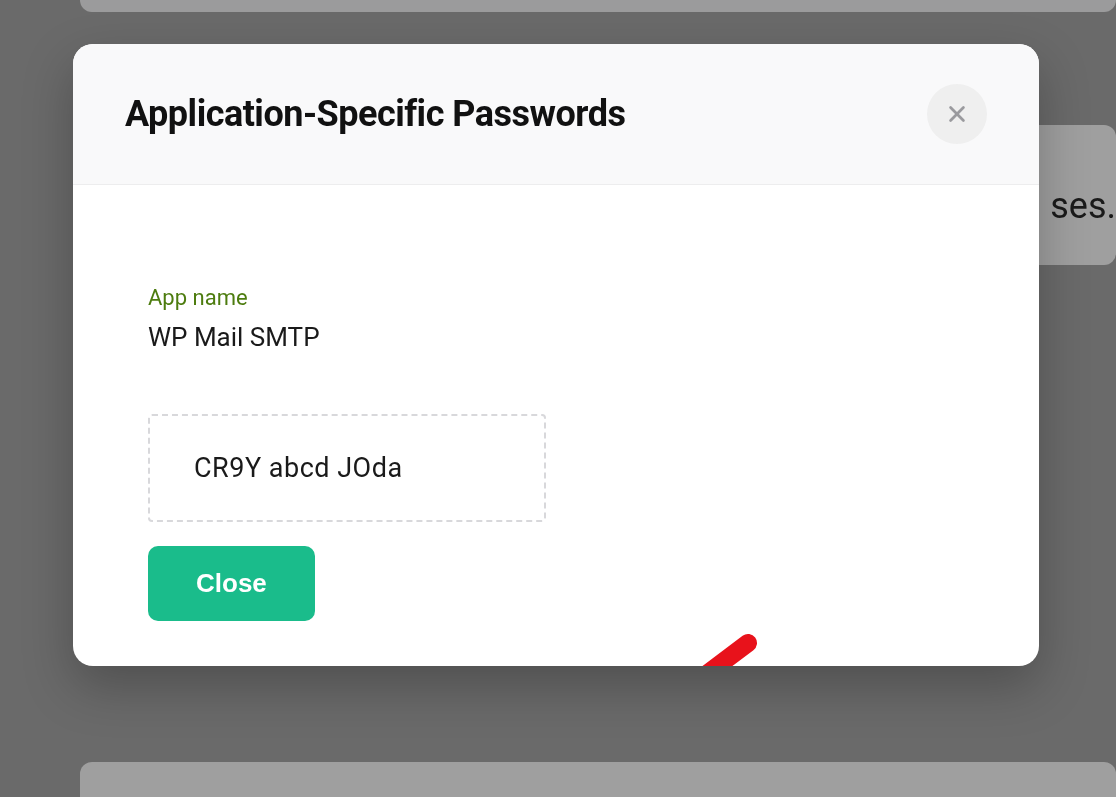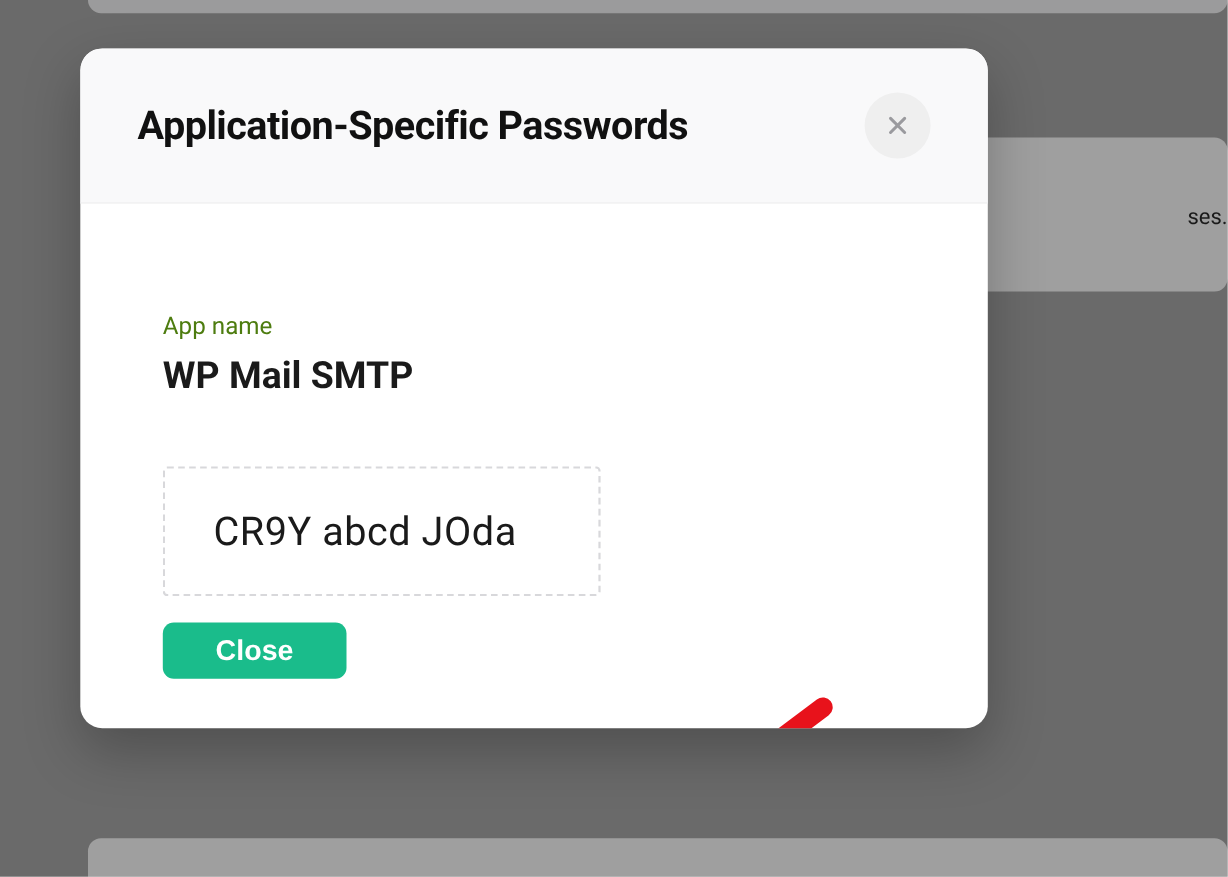--- a/index.html
+++ b/index.html
@@ -15,21 +15,21 @@
       height: 797px;
       position: relative;
       overflow: hidden;
     }
     
     .bg-hint {
       position: absolute;
       right: 0;
       top: 185px;
       color: #1a1a1a;
-      font-size: 20px;
+      font-size: 36px;
     }
     
     .bg-card-top {
       position: absolute;
       left: 80px;
       right: 0;
       top: 0;
       height: 12px;
       background: #f7f7f8;
       border-radius: 0 0 12px 12px;
@@ -58,21 +58,21 @@
     .overlay {
       position: absolute;
       inset: 0;
       background: rgba(80, 80, 80, 0.55);
     }
     
     .modal {
       position: absolute;
       left: 73px;
       top: 44px;
-      width: 825px;
+      width: 966px;
       background: #ffffff;
       border-radius: 20px;
       box-shadow: 0 20px 50px rgba(0,0,0,0.25);
       overflow: hidden;
     }
     
     .modal-header {
       background: #f9f9fa;
       padding: 40px 52px 40px 52px;
       border-bottom: 1px solid #ededee;
@@ -111,50 +111,50 @@
     }
     
     .field-label {
       font-size: 22px;
       color: #4d7c0f;
       font-weight: 400;
       margin-bottom: 12px;
     }
     
     .field-value {
-      font-size: 34px;
+      font-size: 26px;
       color: #1a1a1a;
-      font-weight: 700;
+      font-weight: 400;
       margin-bottom: 56px;
     }
     
     .password-box {
       border: 2px dashed #d8d8db;
       border-radius: 4px;
       padding: 36px 44px;
       display: inline-block;
       min-width: 398px;
       margin-top: 6px;
       margin-bottom: 24px;
     }
     
     .password-text {
-      font-size: 36px;
+      font-size: 27px;
       color: #1a1a1a;
       font-weight: 400;
       letter-spacing: 0.5px;
     }
     
     .close-action {
       display: inline-block;
       background: #1abc8b;
       color: #ffffff;
       font-size: 26px;
       font-weight: 600;
-      padding: 10px 48px;
+      padding: 22px 48px;
       border: none;
       border-radius: 10px;
       cursor: pointer;
     }
     
     .arrow-annotation {
       position: absolute;
       left: 560px;
       top: 430px;
       pointer-events: none;

